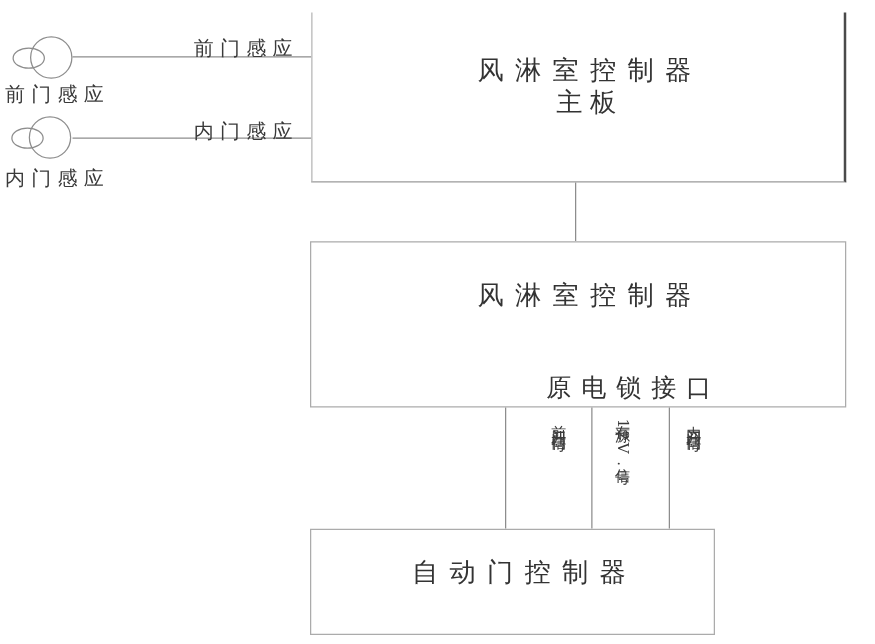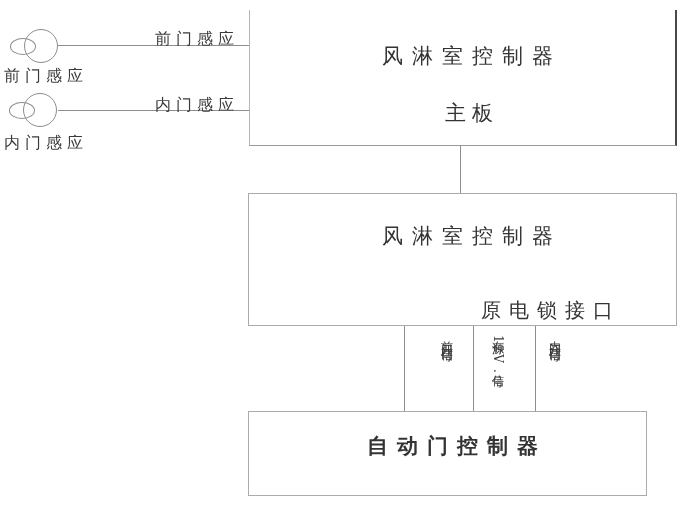--- a/index.html
+++ b/index.html
@@ -20,43 +20,42 @@
   
   .hwire { height: 1px; background: #8d8d8d; }
   .vwire { width: 1px; background: #8d8d8d; }
 
   
   .lbl-sm { font-size: 16px; letter-spacing: 5px; white-space: nowrap; color: #3a3a3a; }
 
   
   .box { position: absolute; box-sizing: border-box; background: #ffffff; padding-left: 19px; }
   .box-title { text-align: center; font-size: 21px; letter-spacing: 9px; line-height: 26px; color: #333333; white-space: nowrap; }
-  .box-sub   { text-align: center; font-size: 21px; letter-spacing: 6px; line-height: 26px; color: #333333; white-space: nowrap; margin-top: 31px; }
+  .box-sub   { text-align: center; font-size: 21px; letter-spacing: 6px; line-height: 26px; color: #333333; white-space: nowrap; }
 
   #main-board-box {
     left: 249px; top: 10px; width: 428px; height: 136px;
     border-left: 1px solid #b5b5b5;
     border-right: 2px solid #4a4a4a;
     border-bottom: 1px solid #9a9a9a;
     padding-top: 33px;
   }
   #sub-board-box {
     left: 248px; top: 193px; width: 429px; height: 133px;
     border: 1px solid #ababab;
     padding-top: 29px;
   }
   #door-controller-box {
-    left: 248px; top: 411px; width: 399px; height: 85px;
+    left: 248px; top: 423px; width: 324px; height: 85px;
     border: 1px solid #ababab;
     padding-top: 21px;
-    font-weight: bold;
   }
   .port-label {
     position: absolute; left: 188px; bottom: 1px;
-    font-size: 20px; letter-spacing: 8px; white-space: nowrap; color: #333333; margin-left: 44px;
+    font-size: 20px; letter-spacing: 8px; white-space: nowrap; color: #333333;
   }
 
   
   .vlabel {
     position: absolute;
     writing-mode: vertical-rl;
     text-orientation: mixed;
     font-size: 12px;
     letter-spacing: 2px;
     color: #3a3a3a;

